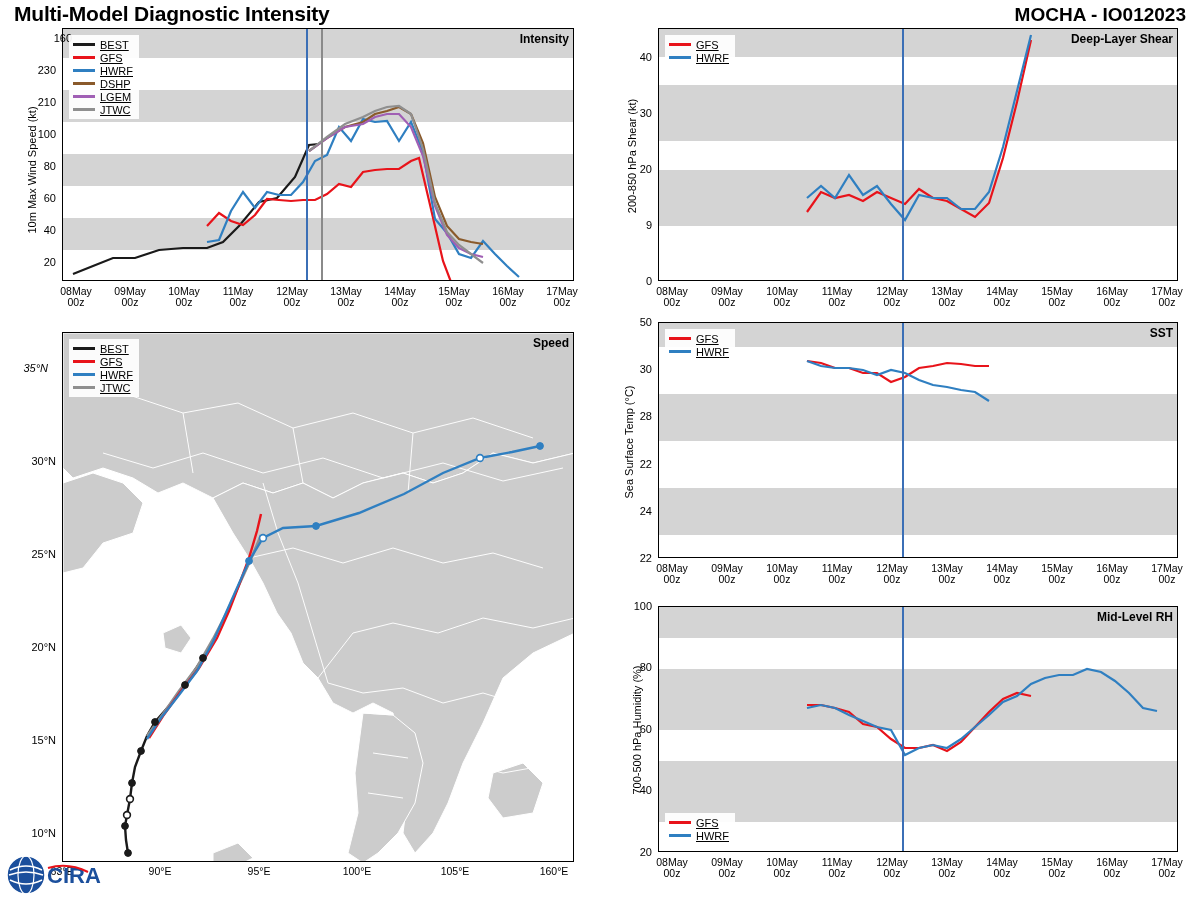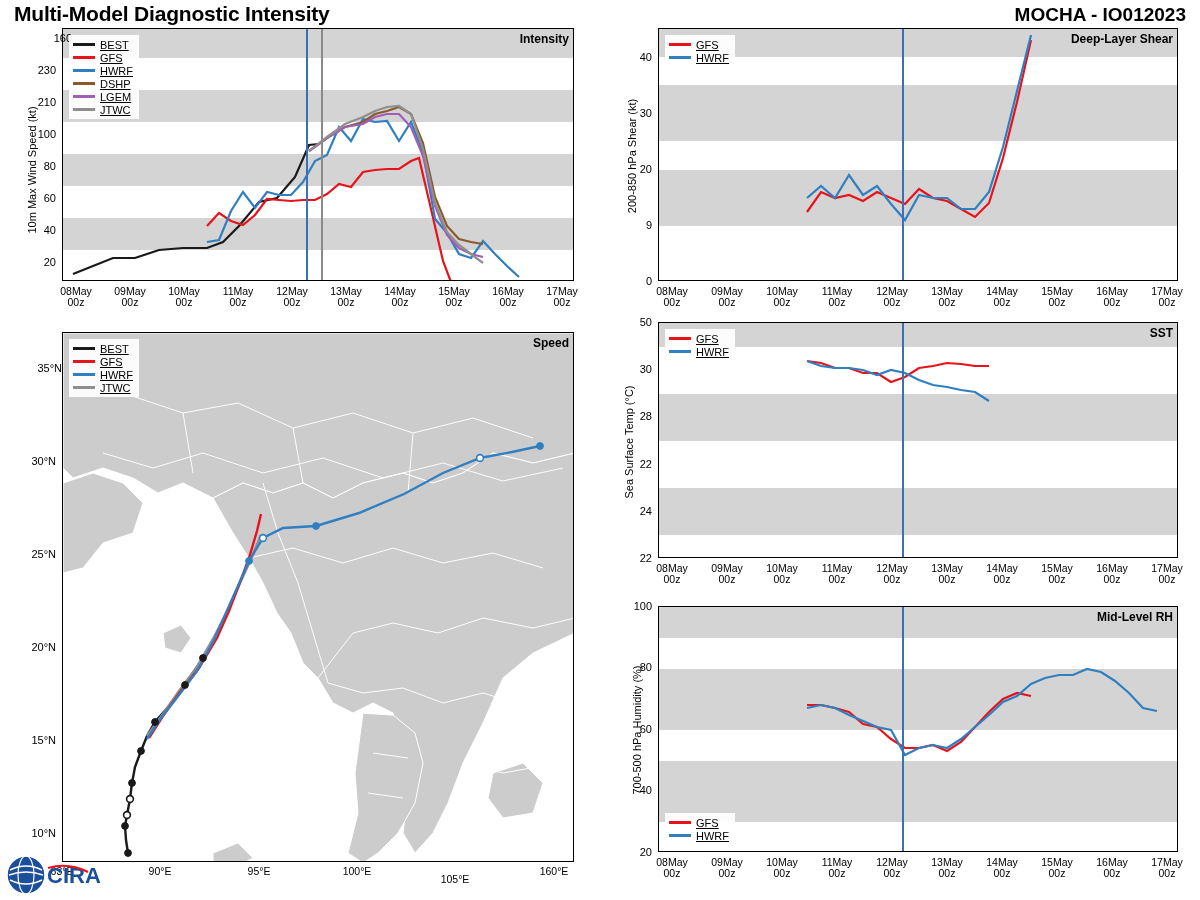--- a/index.html
+++ b/index.html
@@ -184,32 +184,32 @@
           <span class="sw" style="background:#2f7fc1"></span>
           <span class="lb">HWRF</span>
         </div>
       <div class="row">
           <span class="sw" style="background:#8f8f8f"></span>
           <span class="lb">JTWC</span>
         </div>
     </div>
   </div>
 
-  <div class="ytick" style="left:18px;top:36px;width:44px;">35°N</div>
+  <div class="ytick" style="left:4px;top:36px;width:44px;font-style:italic;">35°N</div>
   <div class="ytick" style="left:12px;top:129px;width:44px;">30°N</div>
   <div class="ytick" style="left:12px;top:222px;width:44px;">25°N</div>
   <div class="ytick" style="left:12px;top:315px;width:44px;">20°N</div>
   <div class="ytick" style="left:12px;top:408px;width:44px;">15°N</div>
   <div class="ytick" style="left:12px;top:501px;width:44px;">10°N</div>
 
   <div class="xtick" style="left:36px;top:540px;width:52px;">63°E</div>
   <div class="xtick" style="left:134px;top:540px;width:52px;">90°E</div>
   <div class="xtick" style="left:233px;top:540px;width:52px;">95°E</div>
   <div class="xtick" style="left:331px;top:540px;width:52px;">100°E</div>
-  <div class="xtick" style="left:429px;top:540px;width:52px;margin-top:8px;">105°E</div>
+  <div class="xtick" style="left:429px;top:540px;width:52px;">105°E</div>
   <div class="xtick" style="left:528px;top:540px;width:52px;">160°E</div>
 </div>
 
 <div class="panel" style="left:596px;top:24px;width:604px;height:290px;">
   <div class="ylabel" style="left:-44px;top:126px;width:160px;text-align:center;transform:rotate(-90deg);">200-850 hPa Shear (kt)</div>
 
   <div class="plotbox" style="left:62px;top:4px;width:520px;height:253px;">
     <div class="bandwrap">
 
       <div class="band" style="top:0px;height:28px;"></div>

